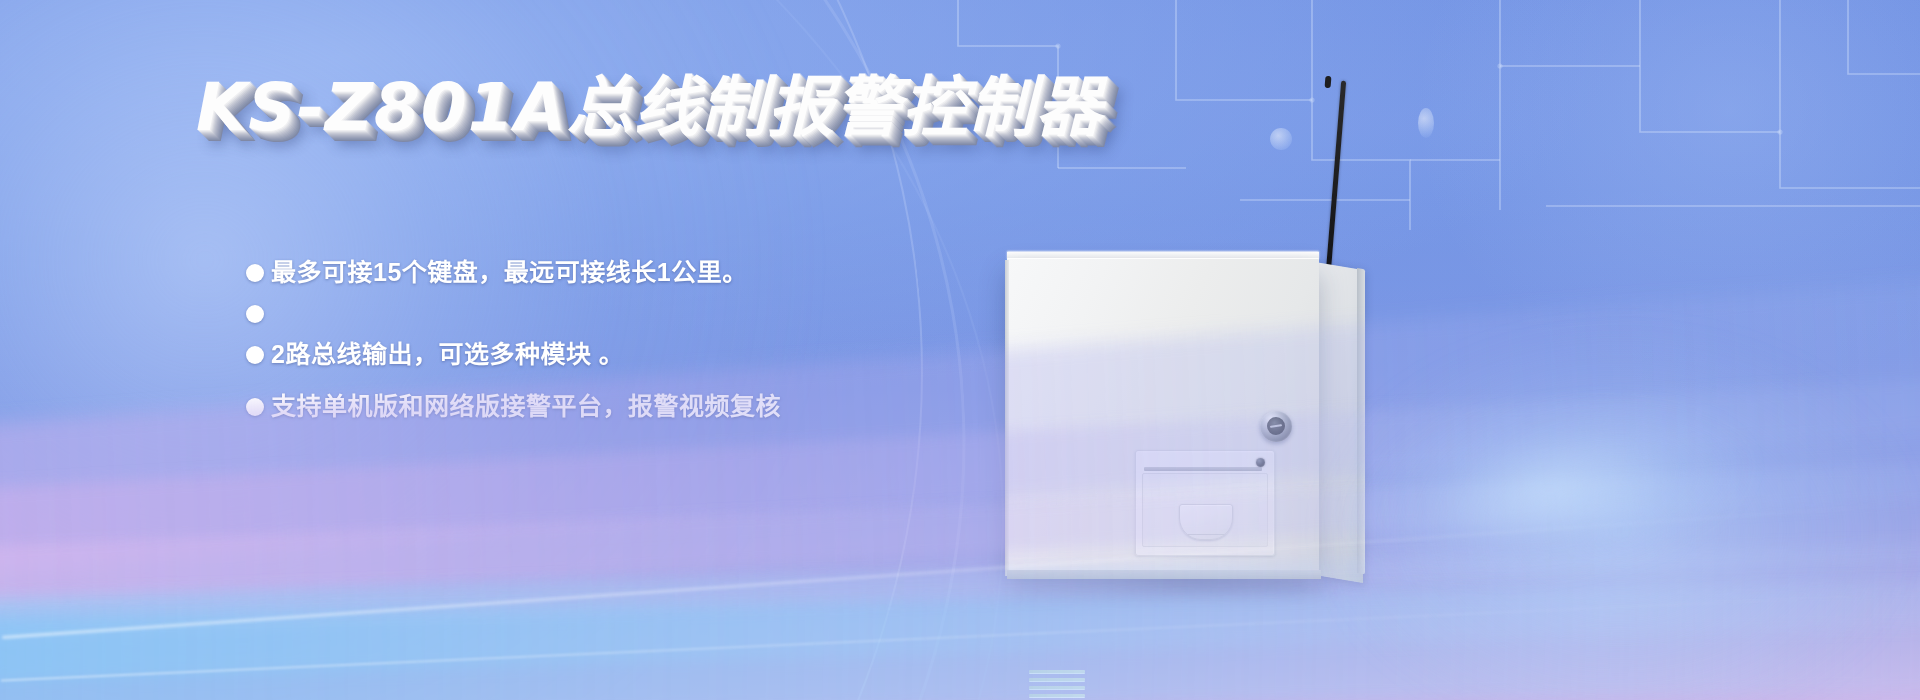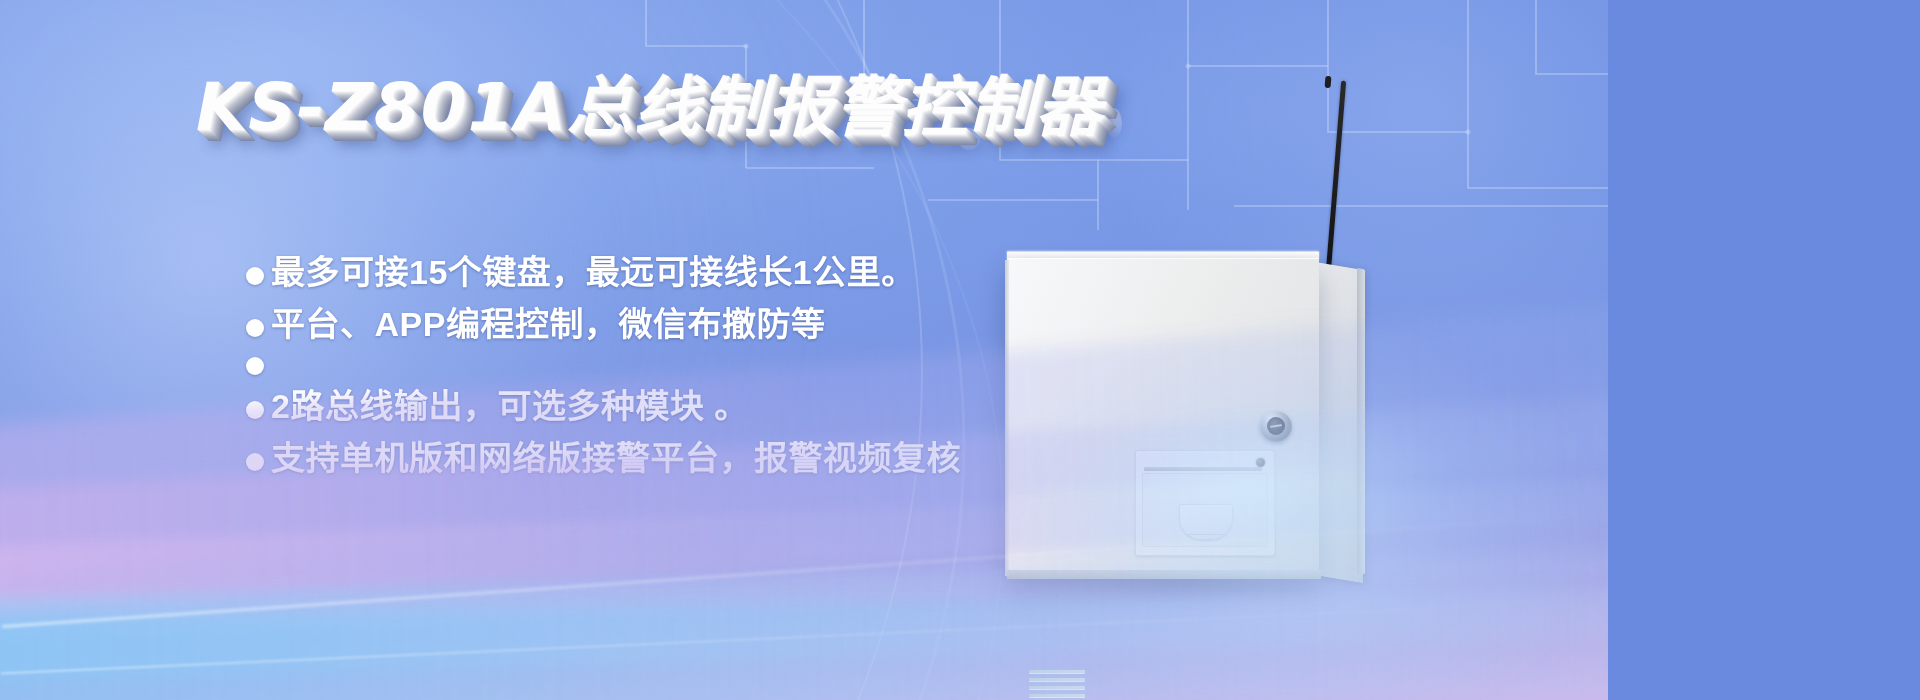--- a/index.html
+++ b/index.html
@@ -5,21 +5,21 @@
 <style>
   html,body{margin:0;padding:0;}
   body{
     width:1920px;height:700px;overflow:hidden;
     font-family:"Liberation Sans","DejaVu Sans",sans-serif;
     background:#6a8ae0;
   }
 
   
   .banner{
-    position:relative;width:1608px;height:700px;overflow:hidden;
+    position:relative;width:1920px;height:700px;overflow:hidden;
     background:
       radial-gradient(120% 95% at 18% 8%,   rgba(146,176,240,0.95) 0%, rgba(110,145,226,0.0) 55%),
       radial-gradient(90%  70% at 72% 18%,  rgba(126,158,234,0.55) 0%, rgba(110,145,226,0.0) 60%),
       linear-gradient(178deg, #6e8fe2 0%, #7091e2 32%, #7d97e4 55%, #8f9fe6 72%, #a3a6e6 84%, #b9aee7 93%, #cbb7ea 100%);
   }
 
   
   .glow-tl{
     position:absolute;left:-420px;top:-330px;width:1250px;height:1180px;
     border-radius:50%;
@@ -72,21 +72,21 @@
       7px 7px 0 #a4aabe, 8px 8px 0 #9aa1b8, 9px 9px 0 #9099b2,
       10px 10px 0 #8892ac, 11px 11px 0 #8089a6,
       13px 14px 14px rgba(38,56,110,0.45);
   }
 
   
   .features{position:absolute;left:246px;top:236px;width:840px;}
   .feature{
     display:flex;align-items:baseline;
     margin:0 0 12px 0;
-    color:#ffffff;font-size:34px;line-height:40px;font-weight:700;
+    color:#ffffff;font-size:25px;line-height:40px;font-weight:700;
     letter-spacing:.5px;white-space:nowrap;
     text-shadow:0 1px 3px rgba(40,58,112,0.42);
   }
   .feature:last-child{margin-bottom:0;}
   .bullet{
     flex:none;width:18px;height:18px;border-radius:50%;
     background:#ffffff;margin-right:7px;position:relative;top:1px;
     box-shadow:0 1px 3px rgba(40,58,112,0.35);
   }
 
@@ -244,24 +244,20 @@
     <h1 class="title">KS-Z801A总线制报警控制器</h1>
   </div>
 
   <ul class="features" style="list-style:none;padding:0;">
     <li class="feature">
       <span class="bullet"></span>
       <span>最多可接15个键盘，最远可接线长1公里。</span>
     </li>
     <li class="feature">
       <span class="bullet"></span>
-      <span>平台、APP编程控制，微信布撤防等</span>
-    </li>
-    <li class="feature">
-      <span class="bullet"></span>
     </li>
     <li class="feature">
       <span class="bullet"></span>
       <span>2路总线输出，可选多种模块  。</span>
     </li>
     <li class="feature">
       <span class="bullet"></span>
       <span>支持单机版和网络版接警平台，报警视频复核</span>
     </li>
   </ul>

